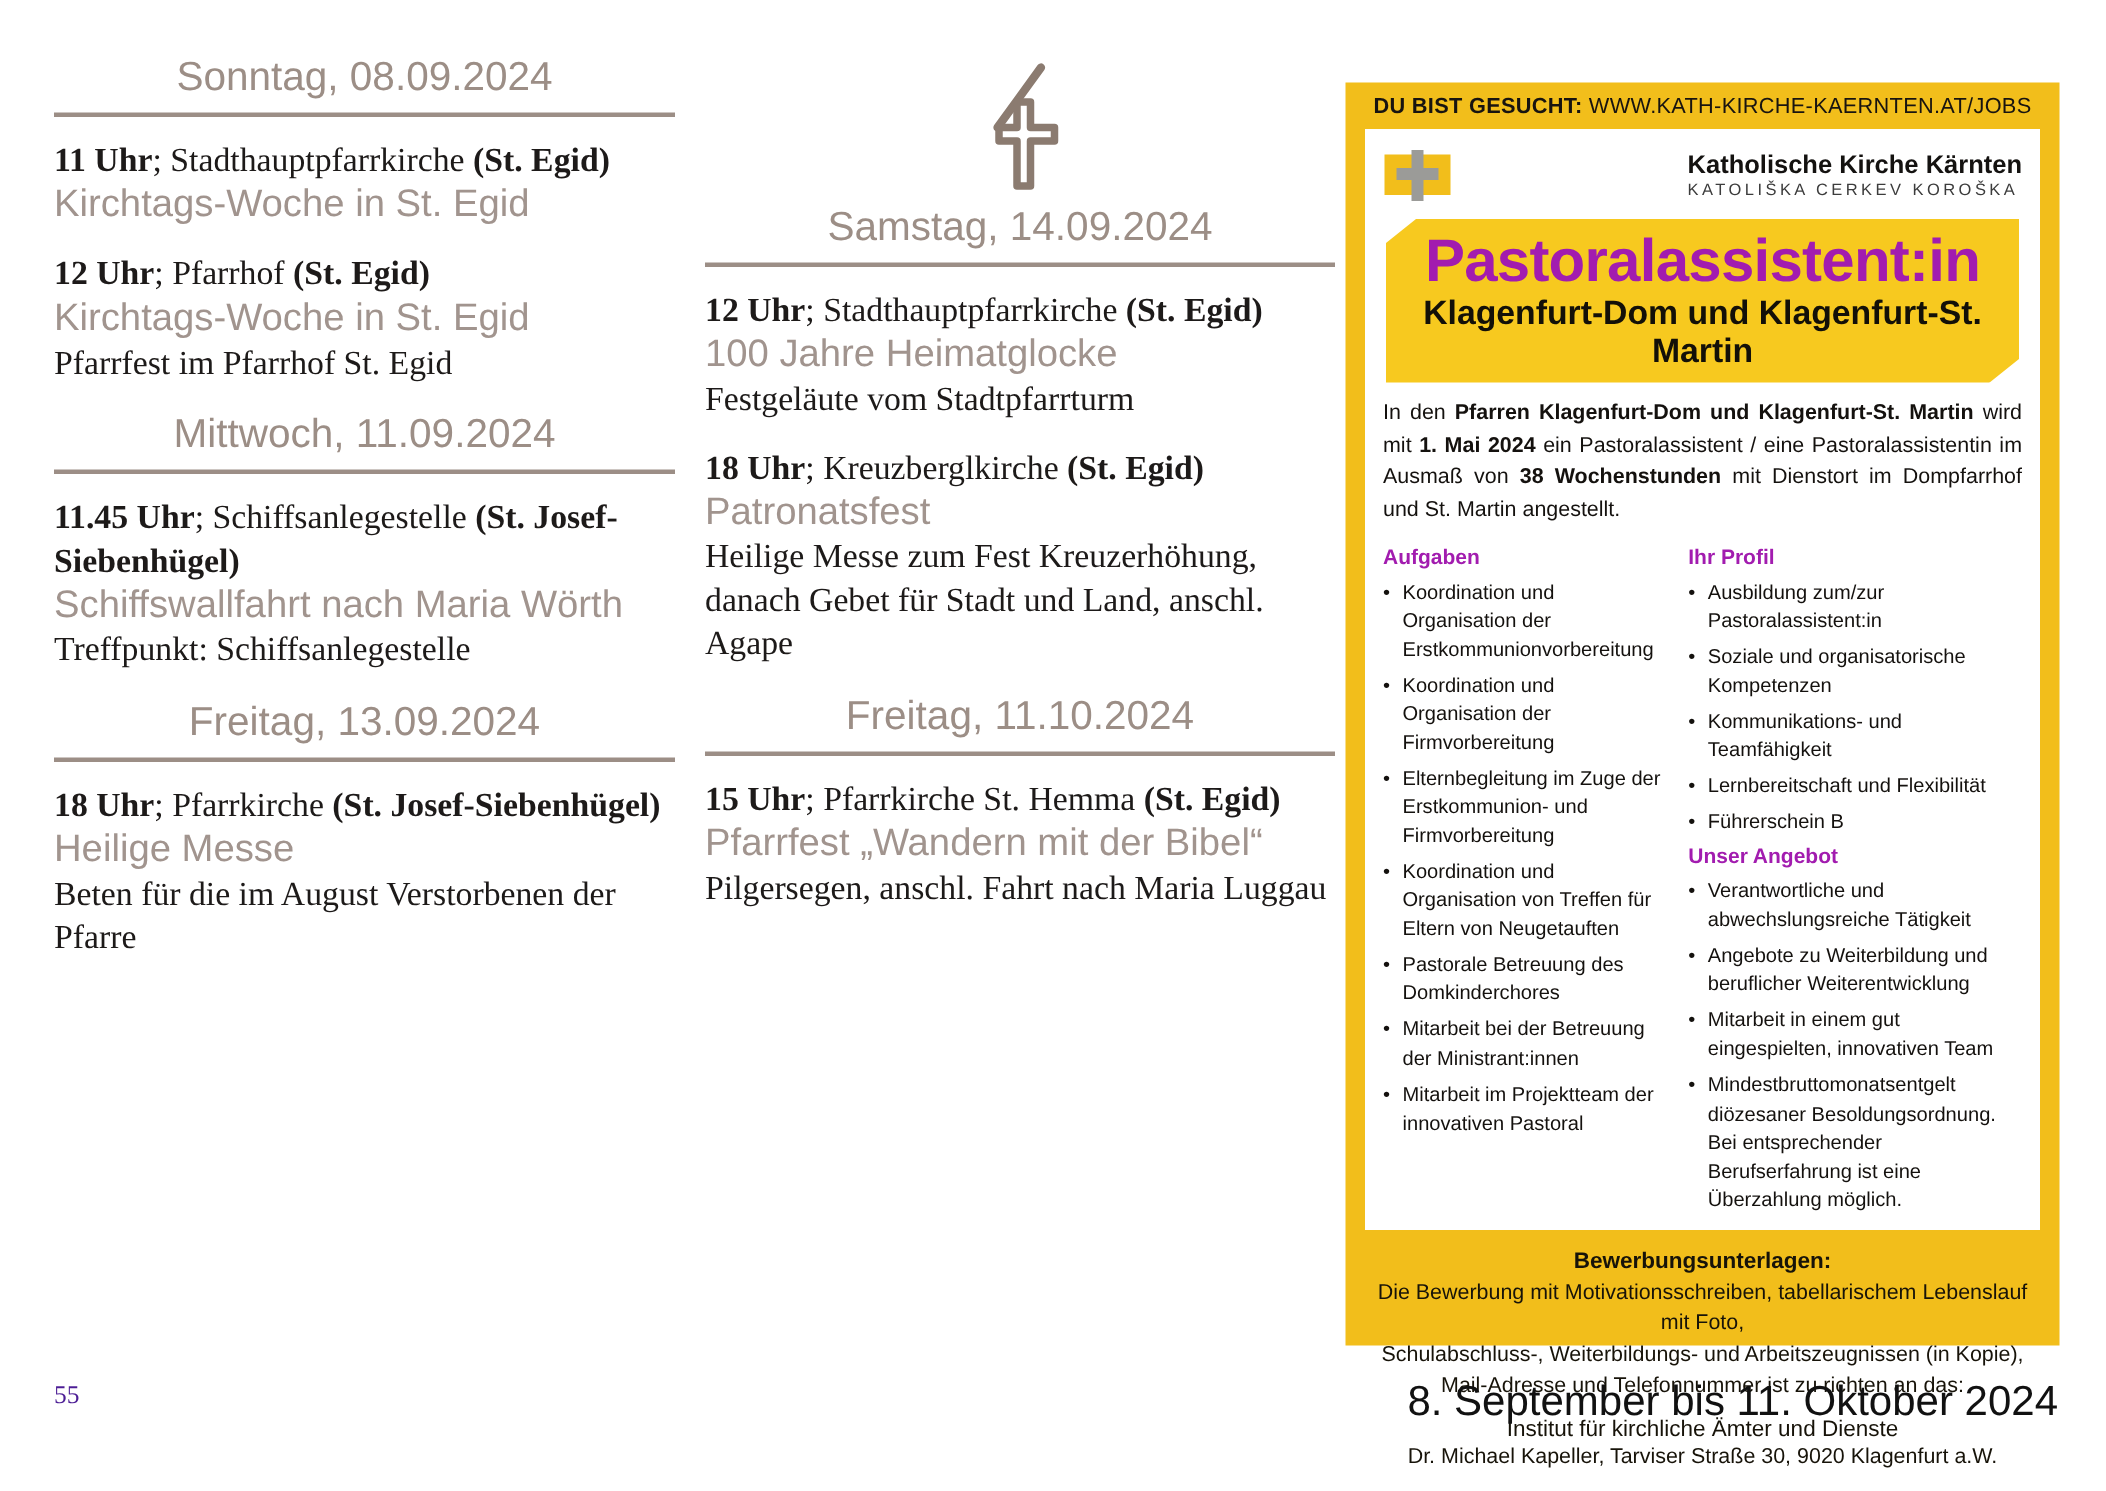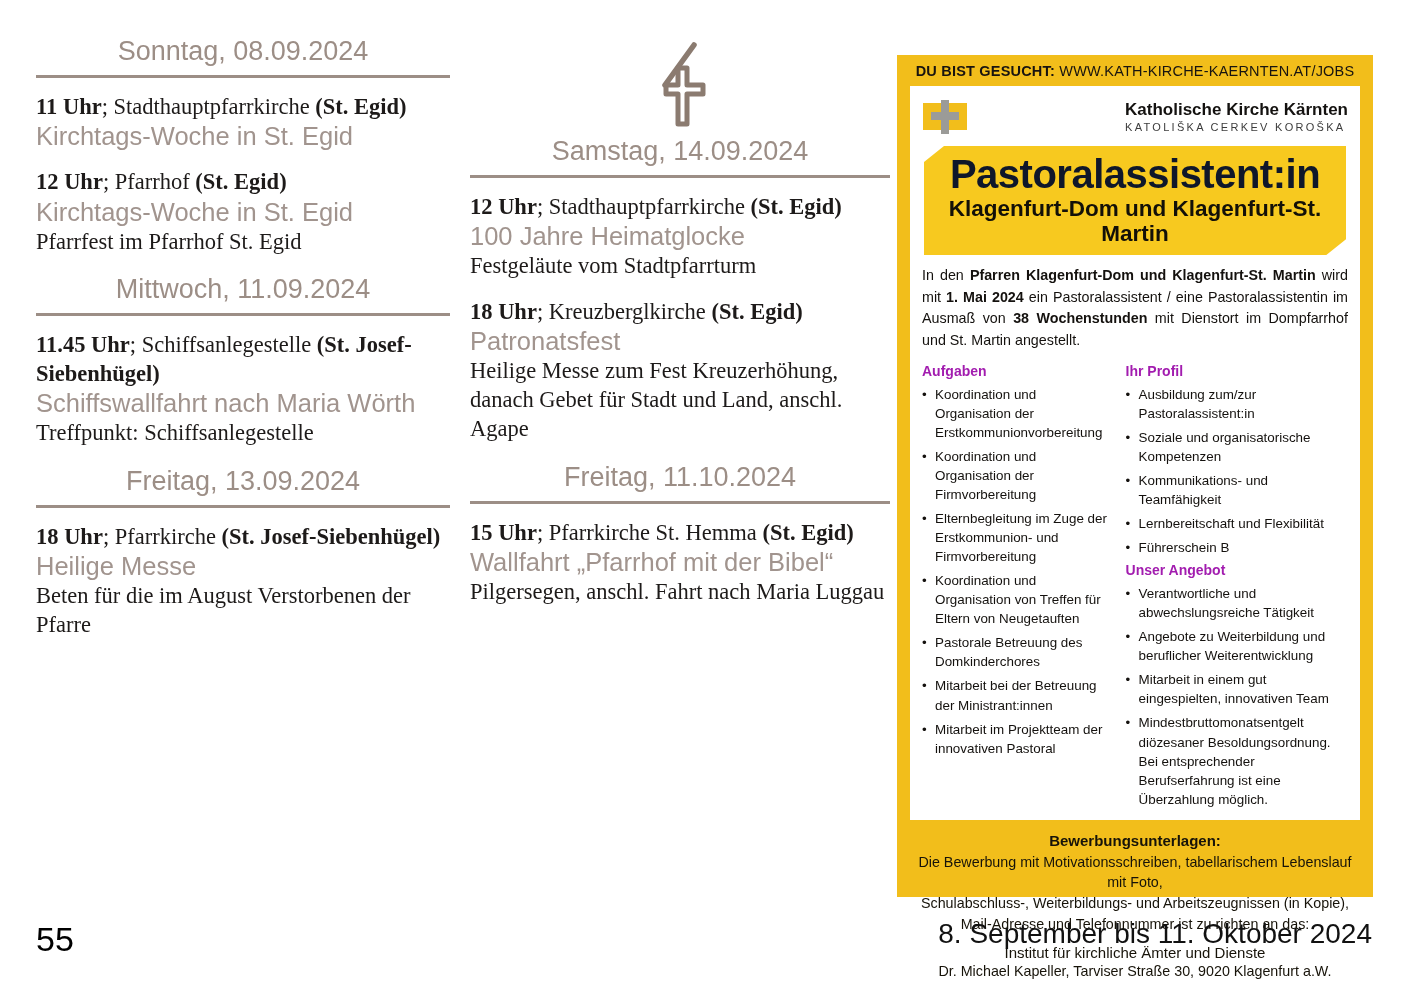--- a/index.html
+++ b/index.html
@@ -64,21 +64,21 @@
   }
   .ad-logo-text .org{font-weight:700;font-size:17px;color:#141210;line-height:1.1;}
   .ad-logo-text .org-sl{font-size:11px;color:#3c3c3c;letter-spacing:2.3px;margin-top:2px;}
   .ad-chip{
     background:#F7C91F;
     clip-path:polygon(20px 0, 100% 0, 100% calc(100% - 16px), calc(100% - 20px) 100%, 0 100%, 0 16px);
     text-align:center;
     padding:8px 6px 9px 6px;
     margin:0 2px 10px 2px;
   }
-  .ad-chip .headline{font-size:40px;font-weight:700;color:#0f172a;line-height:1.02;letter-spacing:-.5px;}
+  .ad-chip .headline{font-size:40px;font-weight:700;color:#a21caf;line-height:1.02;letter-spacing:-.5px;}
   .ad-chip .subheadline{font-size:22.5px;font-weight:700;color:#131008;line-height:1.1;margin-top:2px;}
   .ad-intro{
     font-size:14.3px;line-height:1.5;color:#14110e;
     text-align:justify;text-align-last:left;
     margin-bottom:8px;
   }
   .ad-intro b{font-weight:700;}
   .ad-cols{display:flex;gap:14px;}
   .ad-col-l{width:46%;}
   .ad-col-r{width:54%;}
@@ -96,22 +96,22 @@
     padding:12px 18px 14px 18px;
     text-align:center;color:#171309;
   }
   .ad-bottom .b-head{font-size:15px;font-weight:700;margin-bottom:3px;}
   .ad-bottom .b-line{font-size:14.3px;line-height:1.45;}
   .ad-bottom .b-inst{font-size:15px;font-weight:400;margin-top:9px;}
   .ad-bottom .b-addr{font-size:14.3px;line-height:1.45;}
   
   .page-number{
     position:absolute;left:36px;top:920px;
-    font-family:Liberation Sans, sans-serif;
-    font-size:34px;color:#000000;
+    font-family:Liberation Serif, serif;
+    font-size:17px;color:#4c1d95;
   }
   .footer-range{
     position:absolute;right:32px;top:918px;
     font-family:"Liberation Sans", sans-serif;
     font-size:28px;color:#111111;
   }
 </style>
 </head>
 <body>
 
@@ -170,21 +170,21 @@
       <div class="event-line1"><b>18 Uhr</b><span>; Kreuzberglkirche </span><b>(St. Egid)</b></div>
       <div class="event-title">Patronatsfest</div>
       <div class="event-desc">Heilige Messe zum Fest Kreuzerhöhung, danach Gebet für Stadt und Land, anschl. Agape</div>
     </div>
   </div>
 
   <div class="section">
     <div class="date-header">Freitag, 11.10.2024</div>
     <div class="event">
       <div class="event-line1"><b>15 Uhr</b><span>; Pfarrkirche St. Hemma </span><b>(St. Egid)</b></div>
-      <div class="event-title">Wallfahrt „Pfarrhof mit der Bibel“</div>
+      <div class="event-title">Pfarrfest „Wandern mit der Bibel“</div>
       <div class="event-desc">Pilgersegen, anschl. Fahrt nach Maria Luggau</div>
     </div>
   </div>
 
 </div>
 
 <div class="ad">
 
   <div class="ad-banner"><b>DU BIST GESUCHT:</b><span> WWW.KATH-KIRCHE-KAERNTEN.AT/JOBS</span></div>
 

